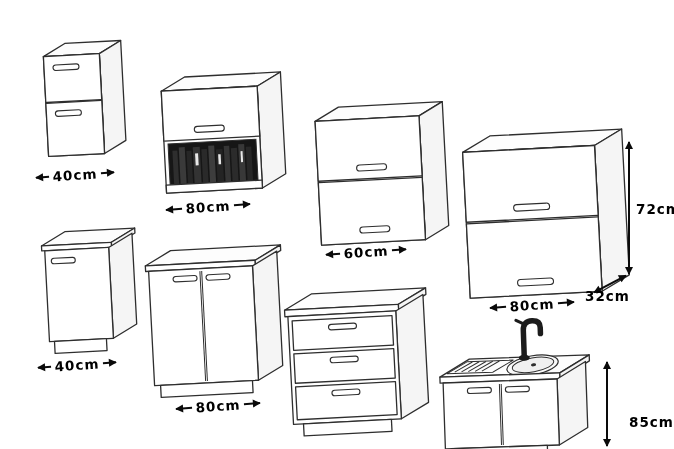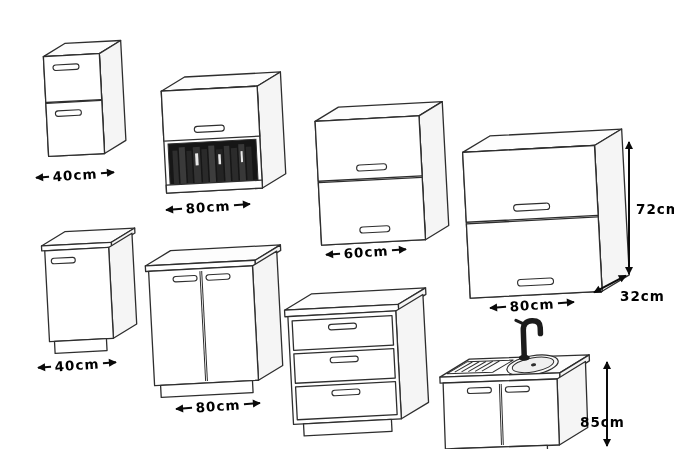--- a/index.html
+++ b/index.html
@@ -271,30 +271,30 @@
   <div class="dim" style="left:490px; top:297px; width:84px; transform:rotate(-4deg);">
     <span class="arr l"></span>
     <span class="lbl">80cm</span>
     <span class="arr r"></span>
   </div>
 
   <div class="vline" style="left:628px; top:142px; height:132px;"></div>
   <div class="freelabel" style="left:636px; top:201px;">72cm</div>
 
   <div class="arrline" style="left:592px; top:283px; width:36px; transform:rotate(-28deg);"></div>
-  <div class="freelabel" style="left:620px; top:288px;">32cm</div>
+  <div class="freelabel" style="left:585px; top:288px;">32cm</div>
 
   <div class="dim" style="left:38px; top:357px; width:78px; transform:rotate(-4deg);">
     <span class="arr l"></span>
     <span class="lbl">40cm</span>
     <span class="arr r"></span>
   </div>
 
   <div class="dim" style="left:176px; top:398px; width:84px; transform:rotate(-4deg);">
     <span class="arr l"></span>
     <span class="lbl">80cm</span>
     <span class="arr r"></span>
   </div>
 
   <div class="vline" style="left:606px; top:362px; height:84px;"></div>
-  <div class="freelabel" style="left:580px; top:414px;">85cm</div>
+  <div class="freelabel" style="left:629px; top:414px;">85cm</div>
 
 </div>
 
 </body></html>

